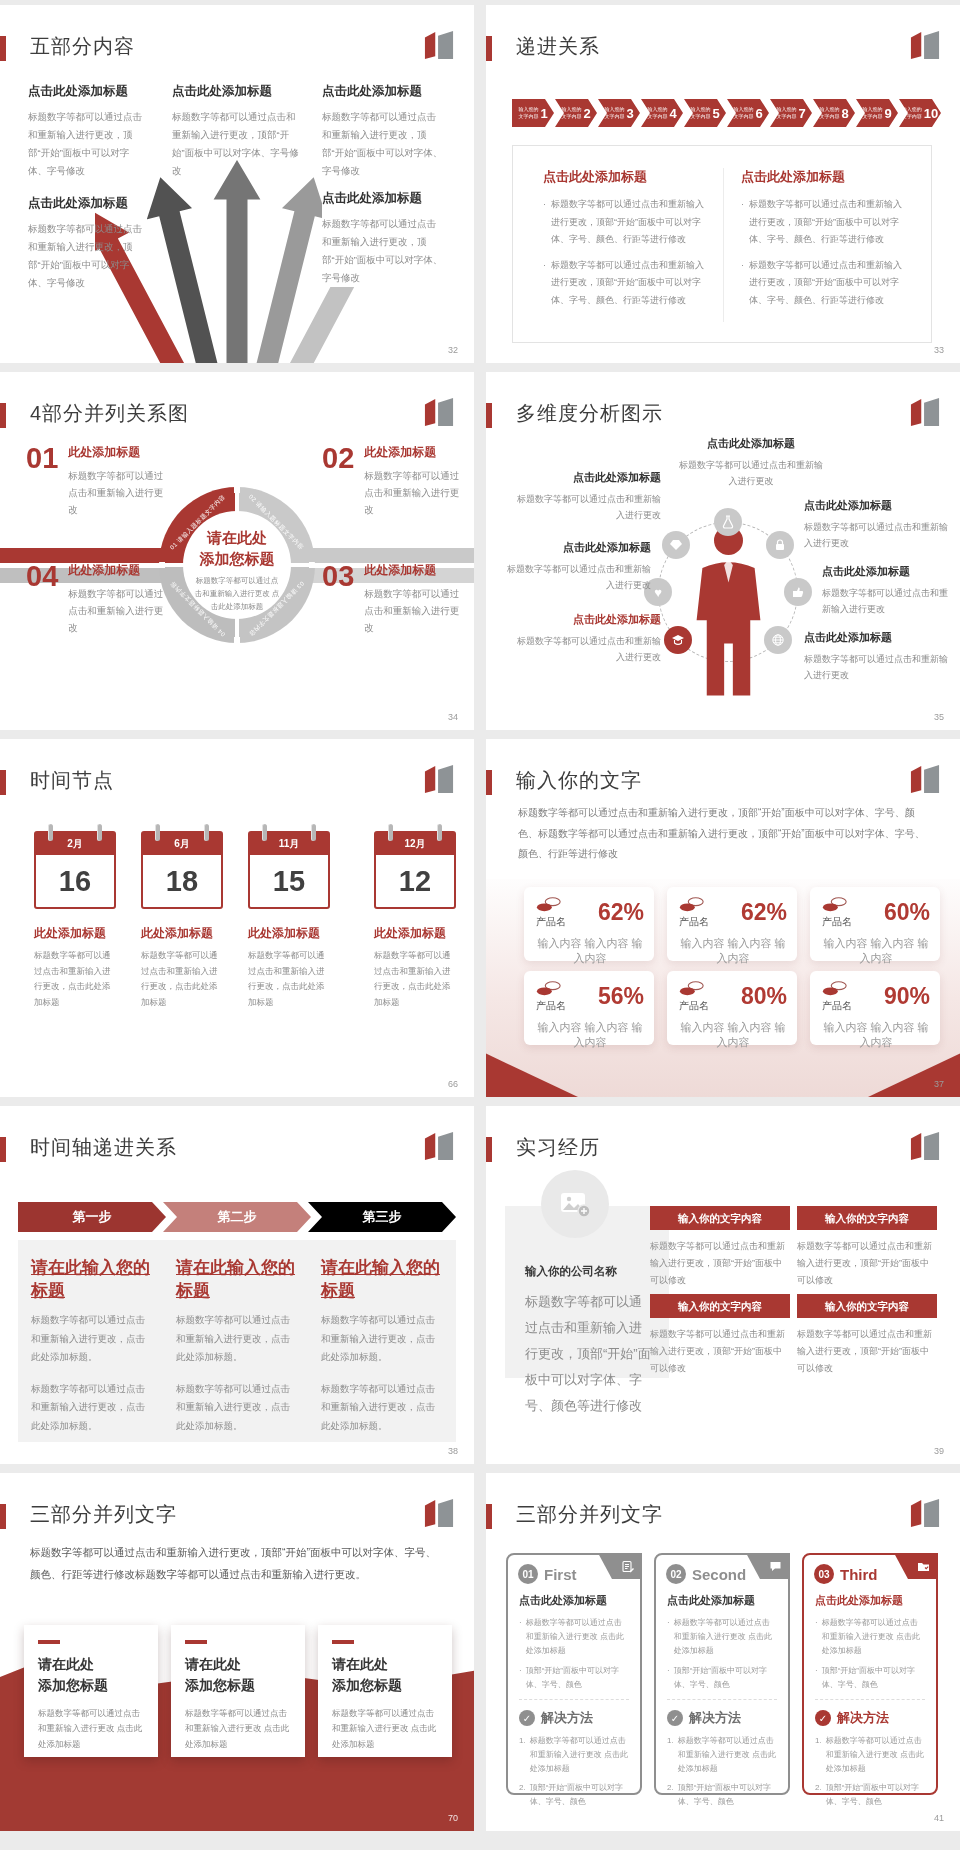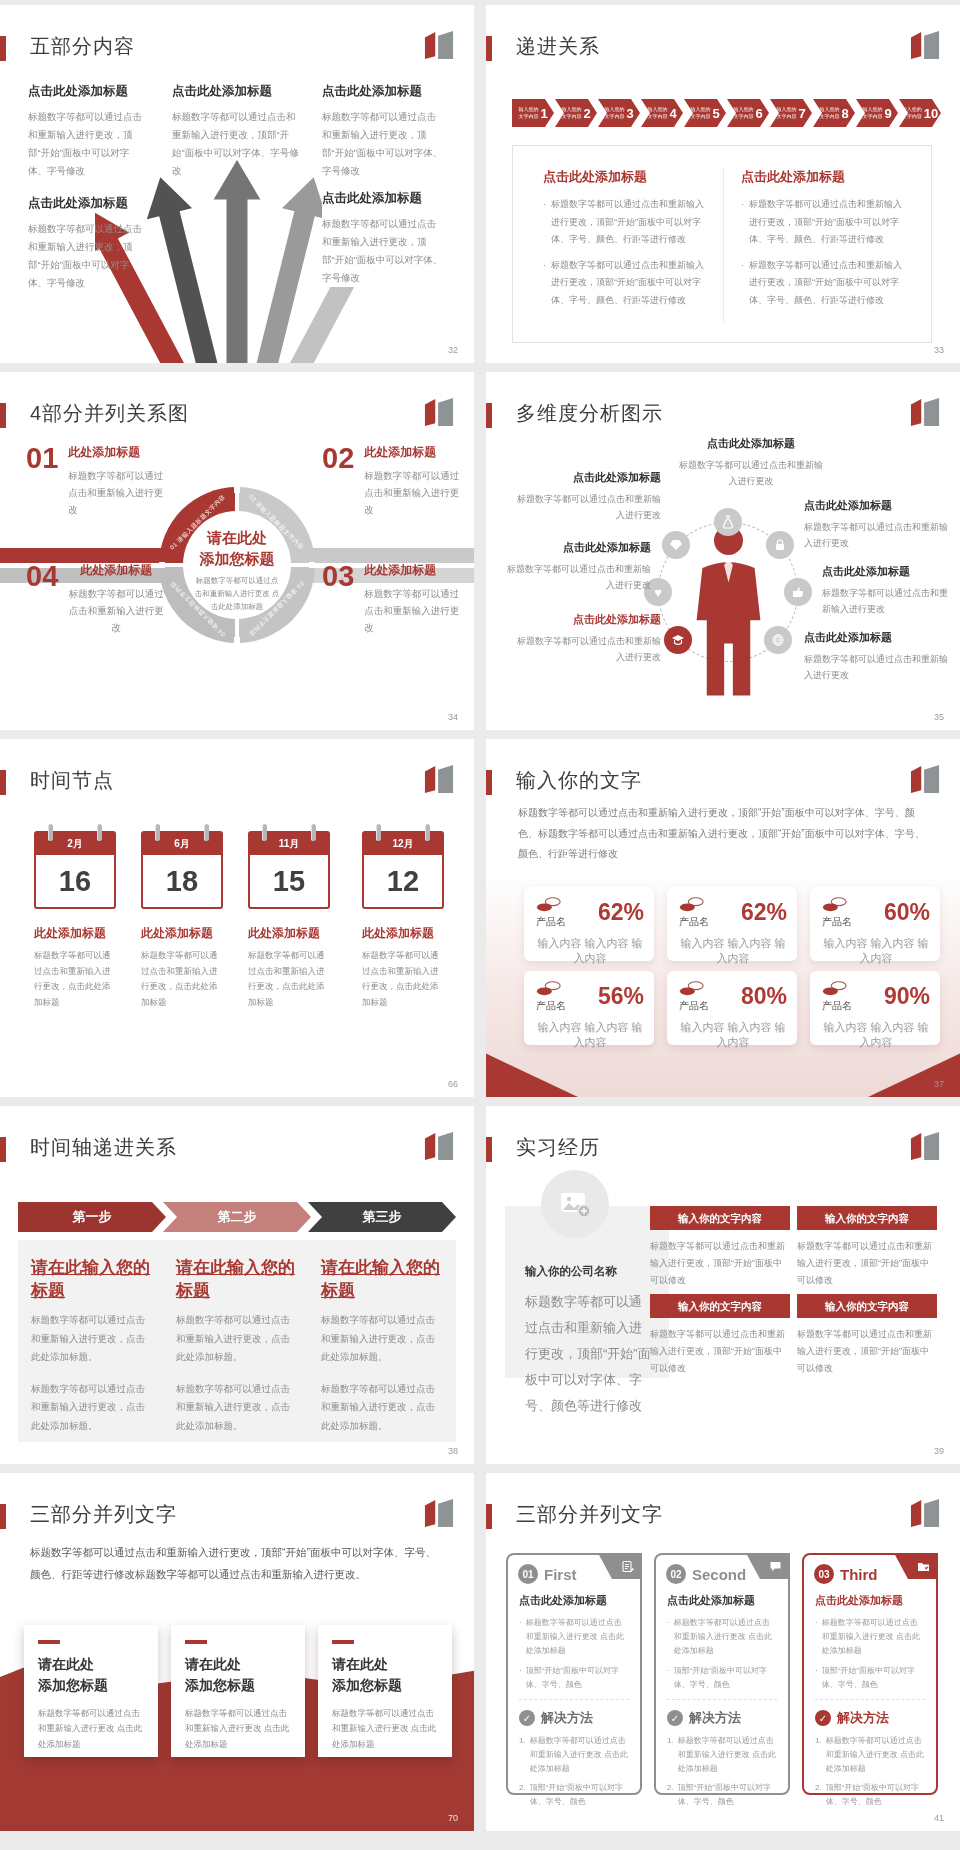--- a/index.html
+++ b/index.html
@@ -338,21 +338,21 @@
            <p>标题数字等都可以通过点击和重新输入进行更改</p>
         </div>
     </div>
     <div class="it34 cjk" style="left:322px; top:72px;">
       <span class="bignum">02</span>
       <div>
           <h4>此处添加标题</h4>
            <p>标题数字等都可以通过点击和重新输入进行更改</p>
         </div>
     </div>
-    <div class="it34 cjk" style="left:26px; top:190px;text-align:center;">
+    <div class="it34 cjk" style="left:26px; top:190px;">
       <span class="bignum">04</span>
       <div>
           <h4>此处添加标题</h4>
            <p>标题数字等都可以通过点击和重新输入进行更改</p>
         </div>
     </div>
     <div class="it34 cjk" style="left:322px; top:190px;">
       <span class="bignum">03</span>
       <div>
           <h4>此处添加标题</h4>
@@ -479,21 +479,21 @@
     <div class="cal36 cjk" style="left:248px;">
       <div class="calbox">
         <span class="pin" style="left:12px;"></span>
           <span class="pin" style="right:12px;"></span>
         <div class="calhead">11月</div>
         <div class="calday">15</div>
       </div>
       <h4>此处添加标题</h4>
       <p>标题数字等都可以通过点击和重新输入进行更改，点击此处添加标题</p>
     </div>
-    <div class="cal36 cjk" style="left:362px;">
+    <div class="cal36 cjk" style="left:374px;">
       <div class="calbox">
         <span class="pin" style="left:12px;"></span>
           <span class="pin" style="right:12px;"></span>
         <div class="calhead">12月</div>
         <div class="calday">12</div>
       </div>
       <h4>此处添加标题</h4>
       <p>标题数字等都可以通过点击和重新输入进行更改，点击此处添加标题</p>
     </div>
 
@@ -600,21 +600,21 @@
   <section class="slide">
     <span class="bar"></span>
     <h2 class="stitle">时间轴递进关系</h2>
     <svg class="logo" viewBox="0 0 36 32">
       <polygon points="3,8 14,2 14,28 3,31" fill="#A93832"></polygon>
       <polygon points="17,6 33,1 33,31 17,31" fill="#8E9396"></polygon>
     </svg>
 
     <div class="ban38 flat" style="left:18px;  background:#9C3530;">第一步</div>
     <div class="ban38 notch" style="left:163px; background:#C4807B;">第二步</div>
-    <div class="ban38 notch" style="left:308px; background:#404040;">第三步</div>
+    <div class="ban38 notch" style="left:308px; background:#000000;">第三步</div>
 
     <div class="card38 cjk" style="left:18px;">
       <h4>请在此输入您的标题</h4>
       <p>标题数字等都可以通过点击和重新输入进行更改，点击此处添加标题。</p>
       <p>标题数字等都可以通过点击和重新输入进行更改，点击此处添加标题。</p>
     </div>
     <div class="card38 cjk" style="left:163px;">
       <h4>请在此输入您的标题</h4>
       <p>标题数字等都可以通过点击和重新输入进行更改，点击此处添加标题。</p>
       <p>标题数字等都可以通过点击和重新输入进行更改，点击此处添加标题。</p>

